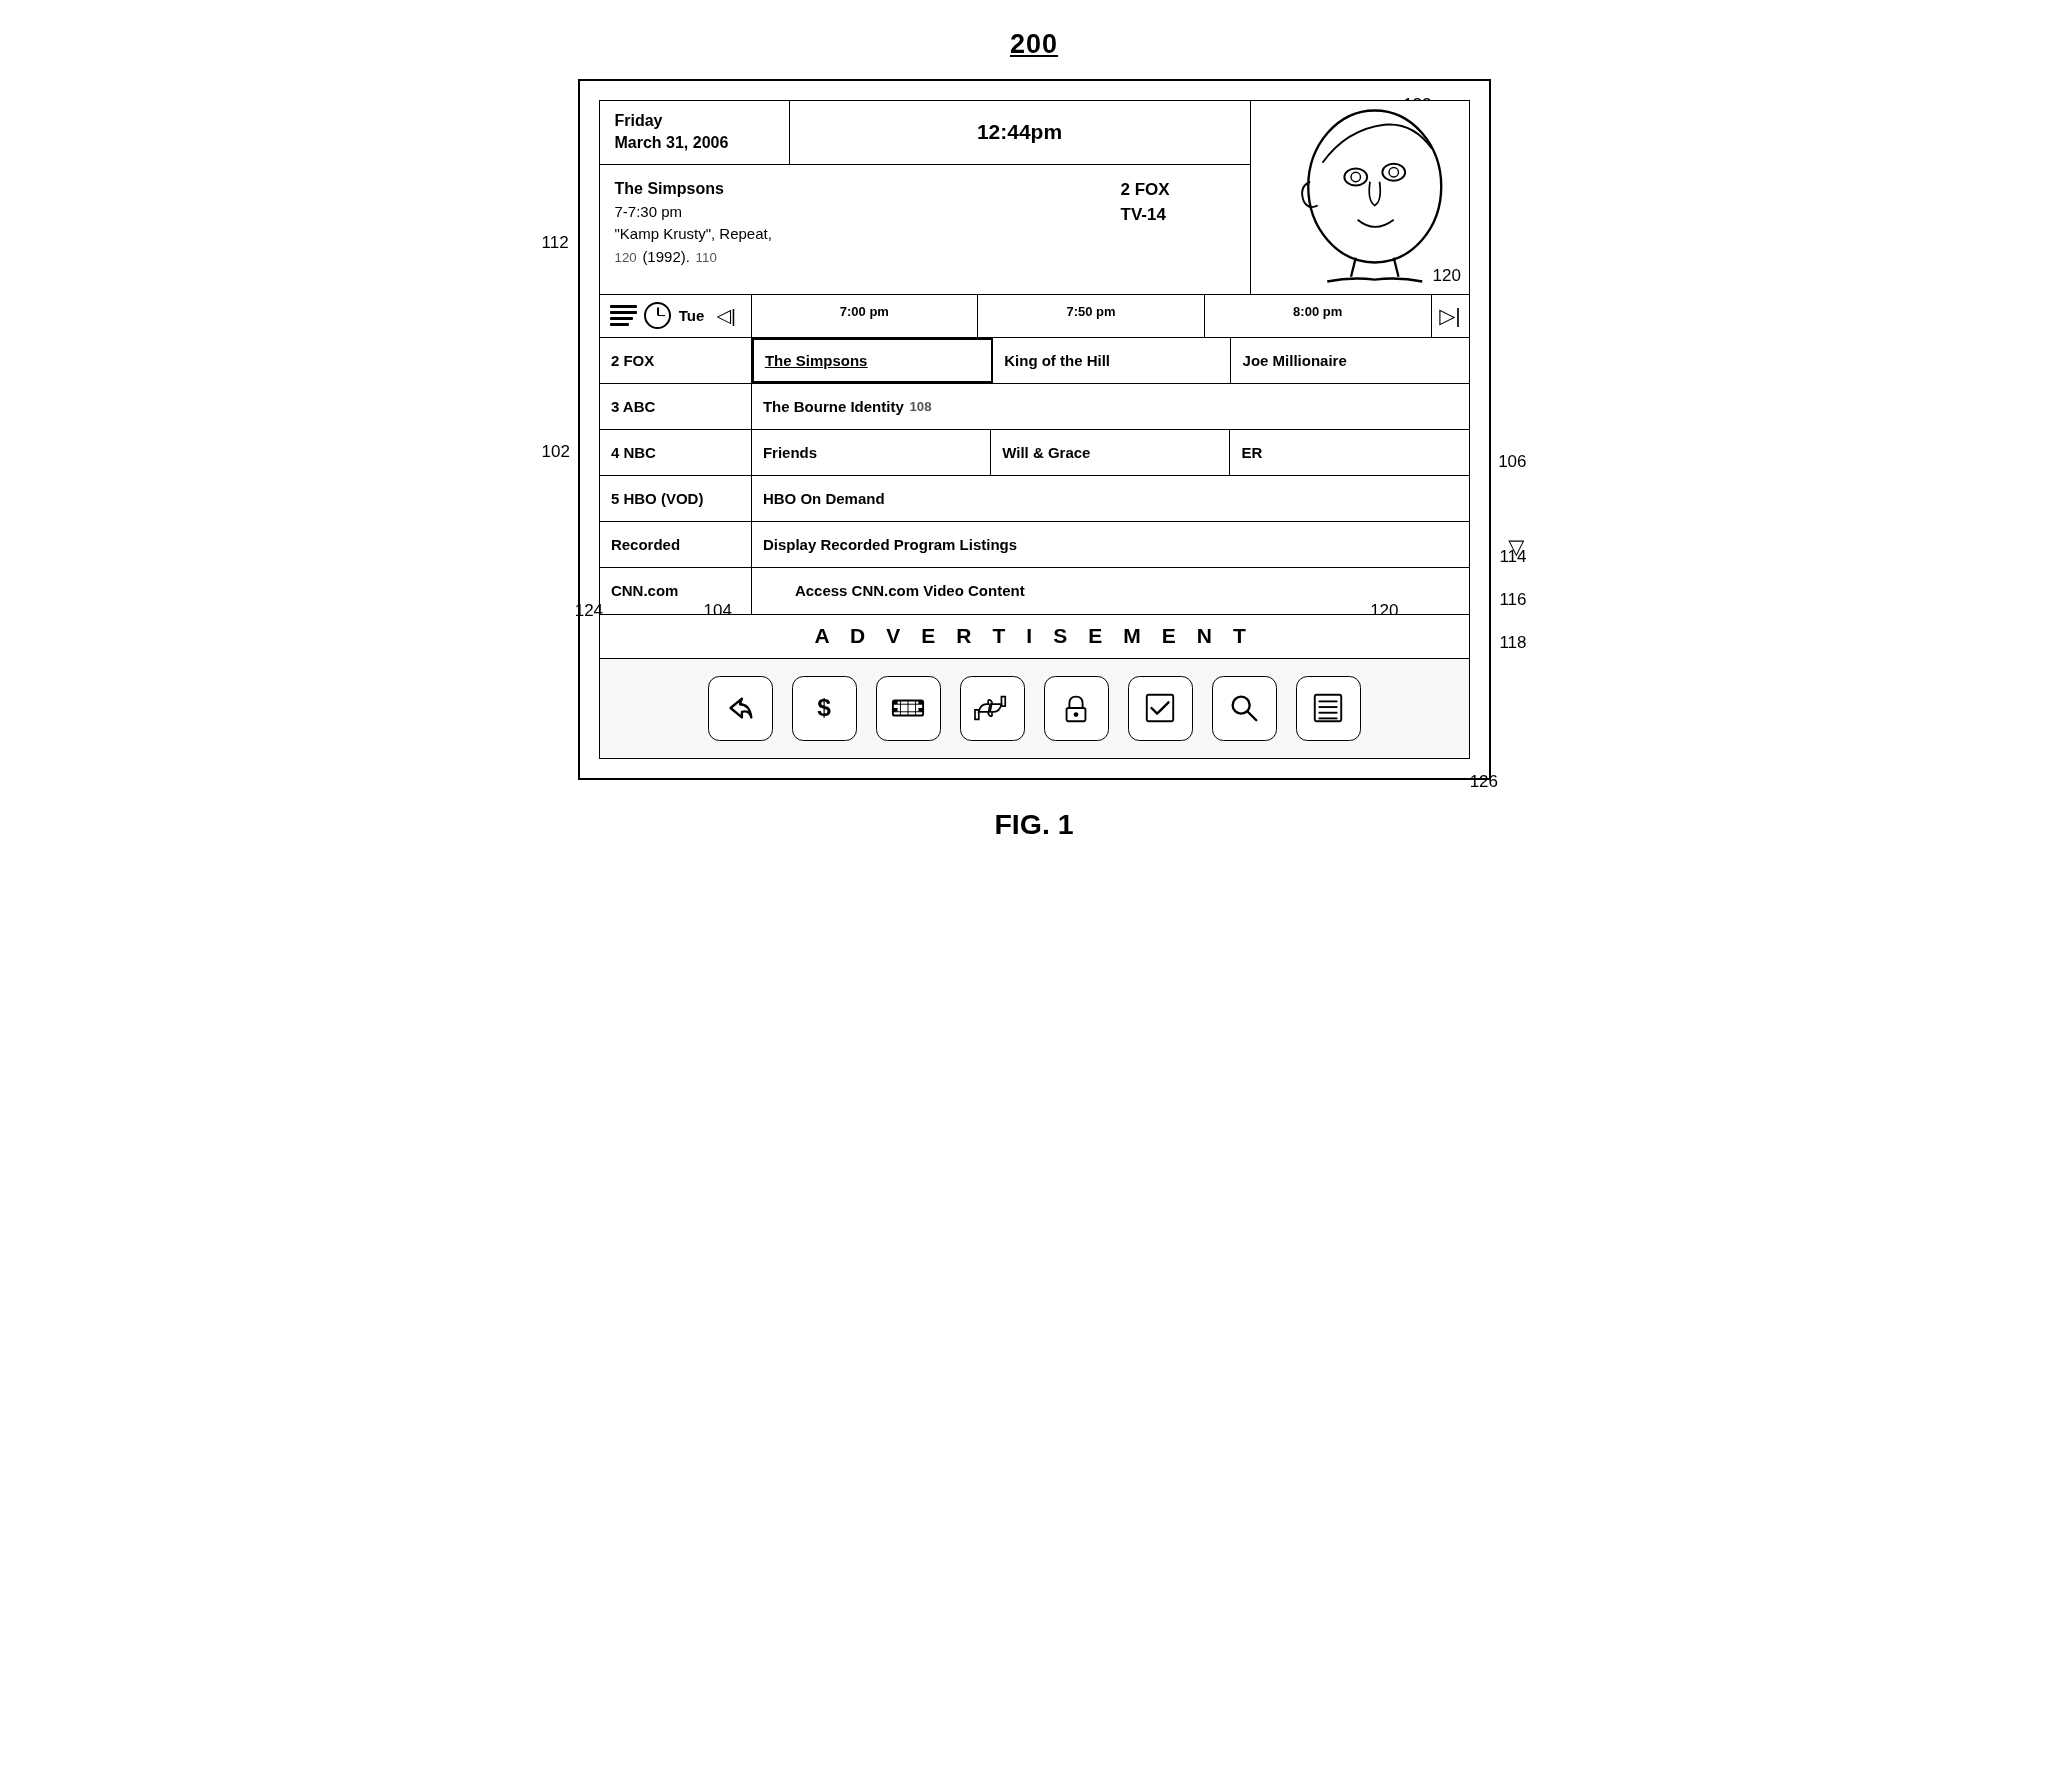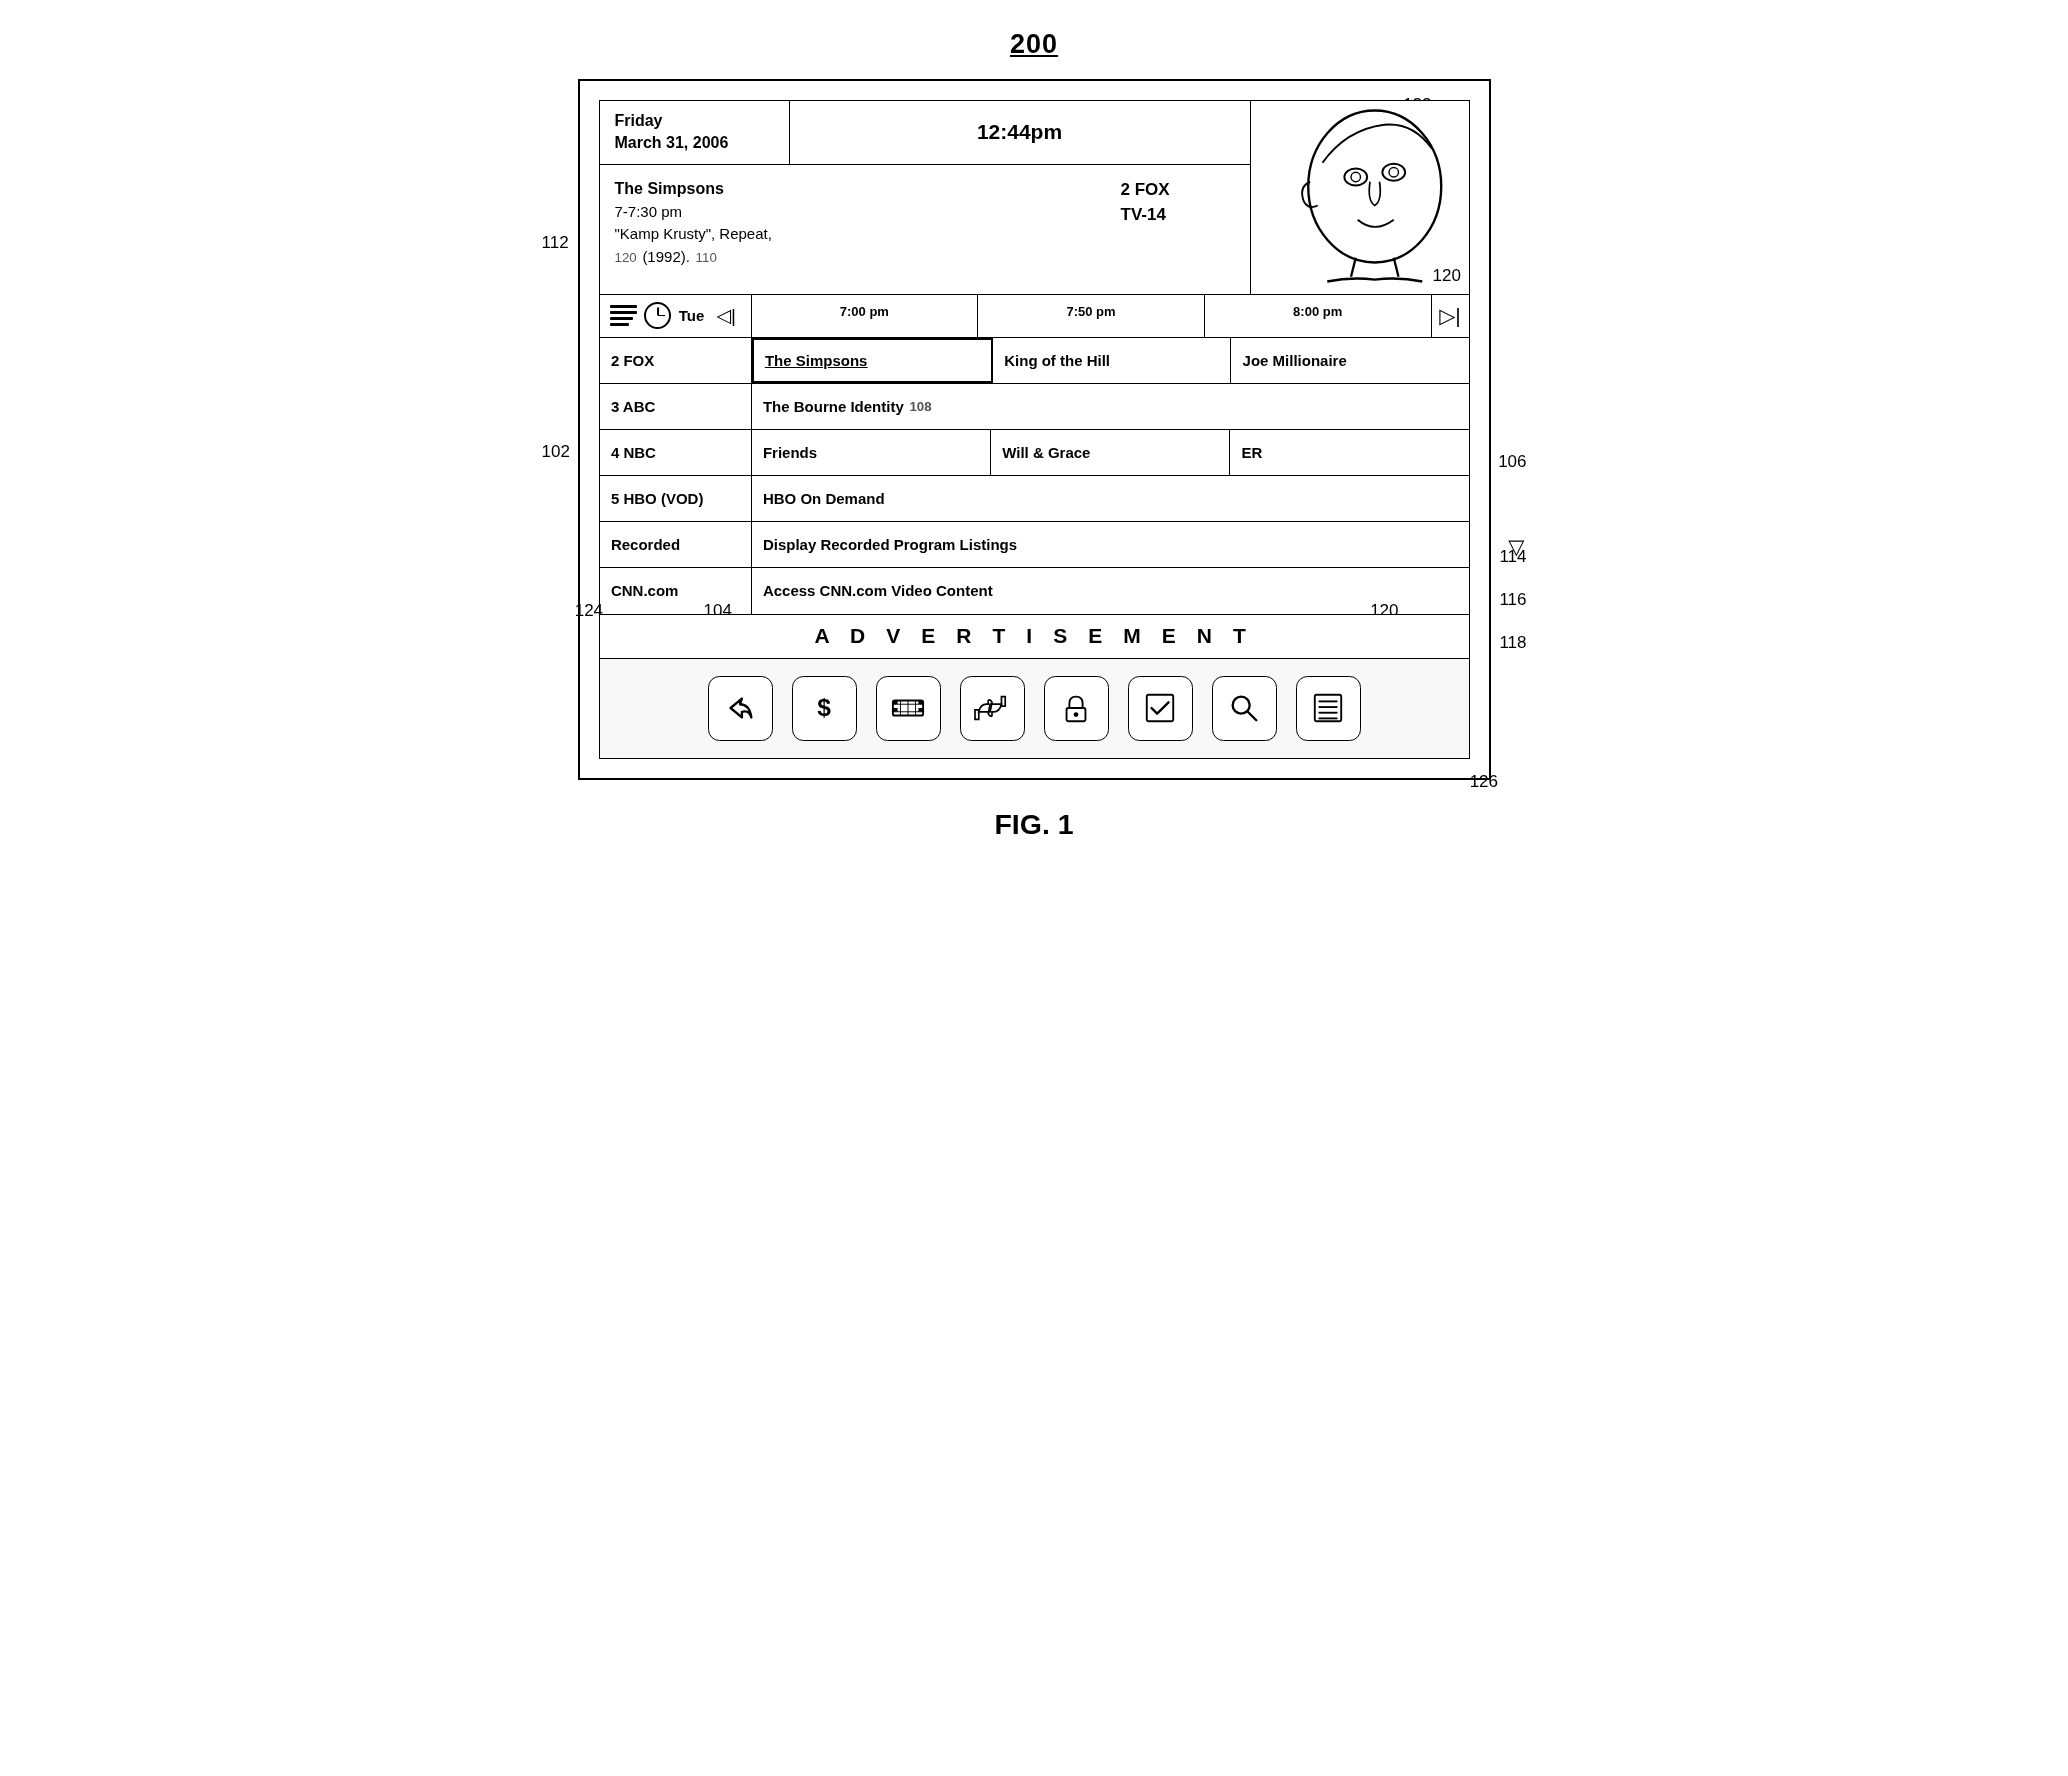--- a/index.html
+++ b/index.html
@@ -229,20 +229,21 @@
 
     
     .guide-row {
       display: flex;
       border-bottom: 1.9px solid #000;
       min-height: 46px;
     }
 
     .guide-row:last-child {
       border-bottom: none;
+      gap: 32px;
     }
 
     .channel-cell {
       width: 152px;
       min-width: 152px;
       border-right: 1.9px solid #000;
       padding: 9.5px 11.4px;
       font-weight: bold;
       font-size: 15px;
       display: flex;

